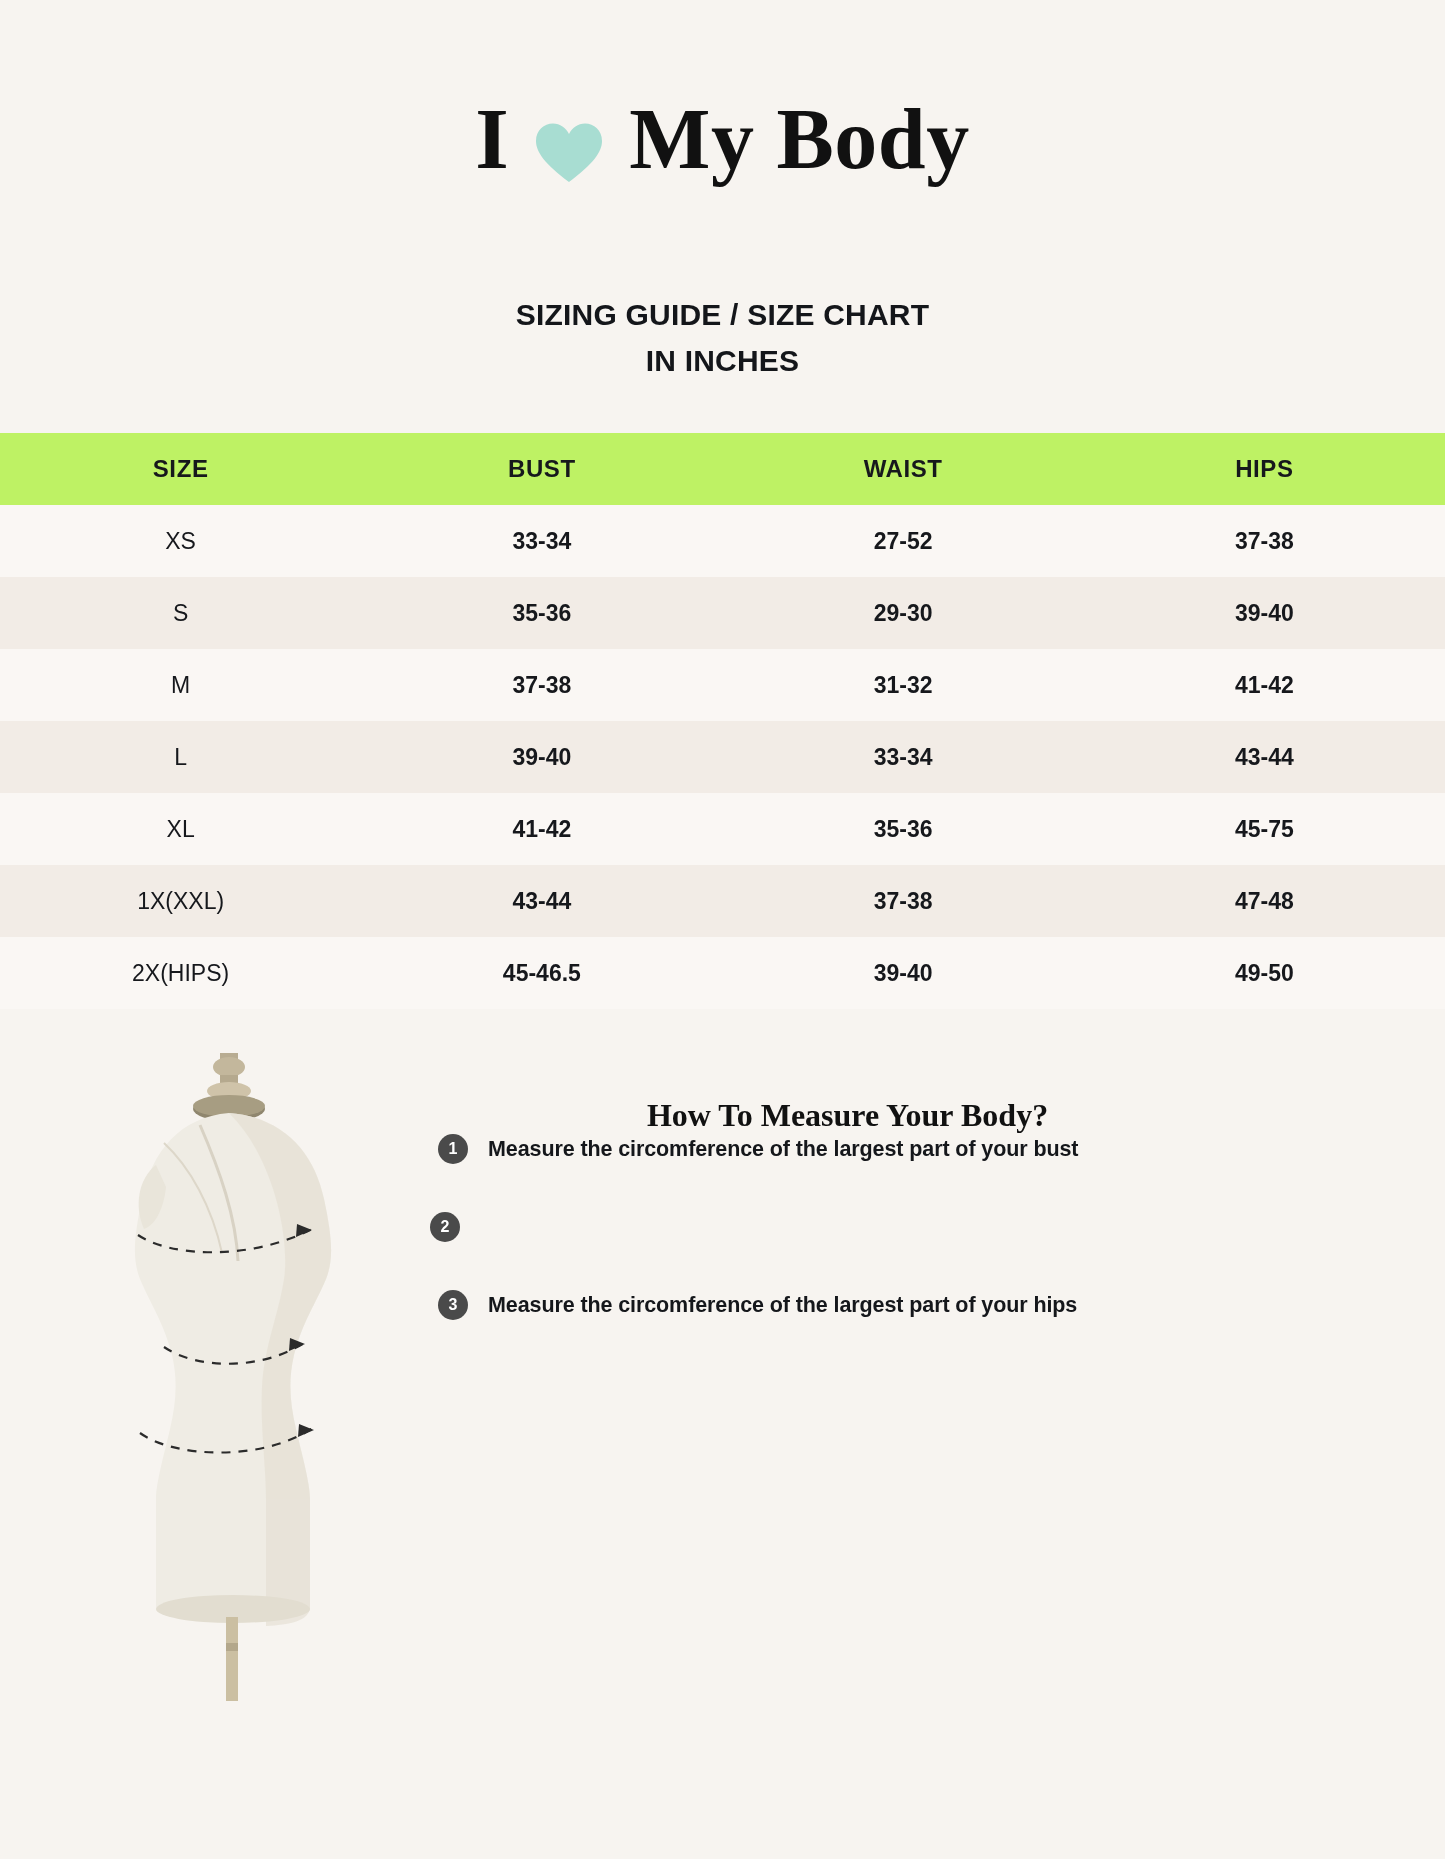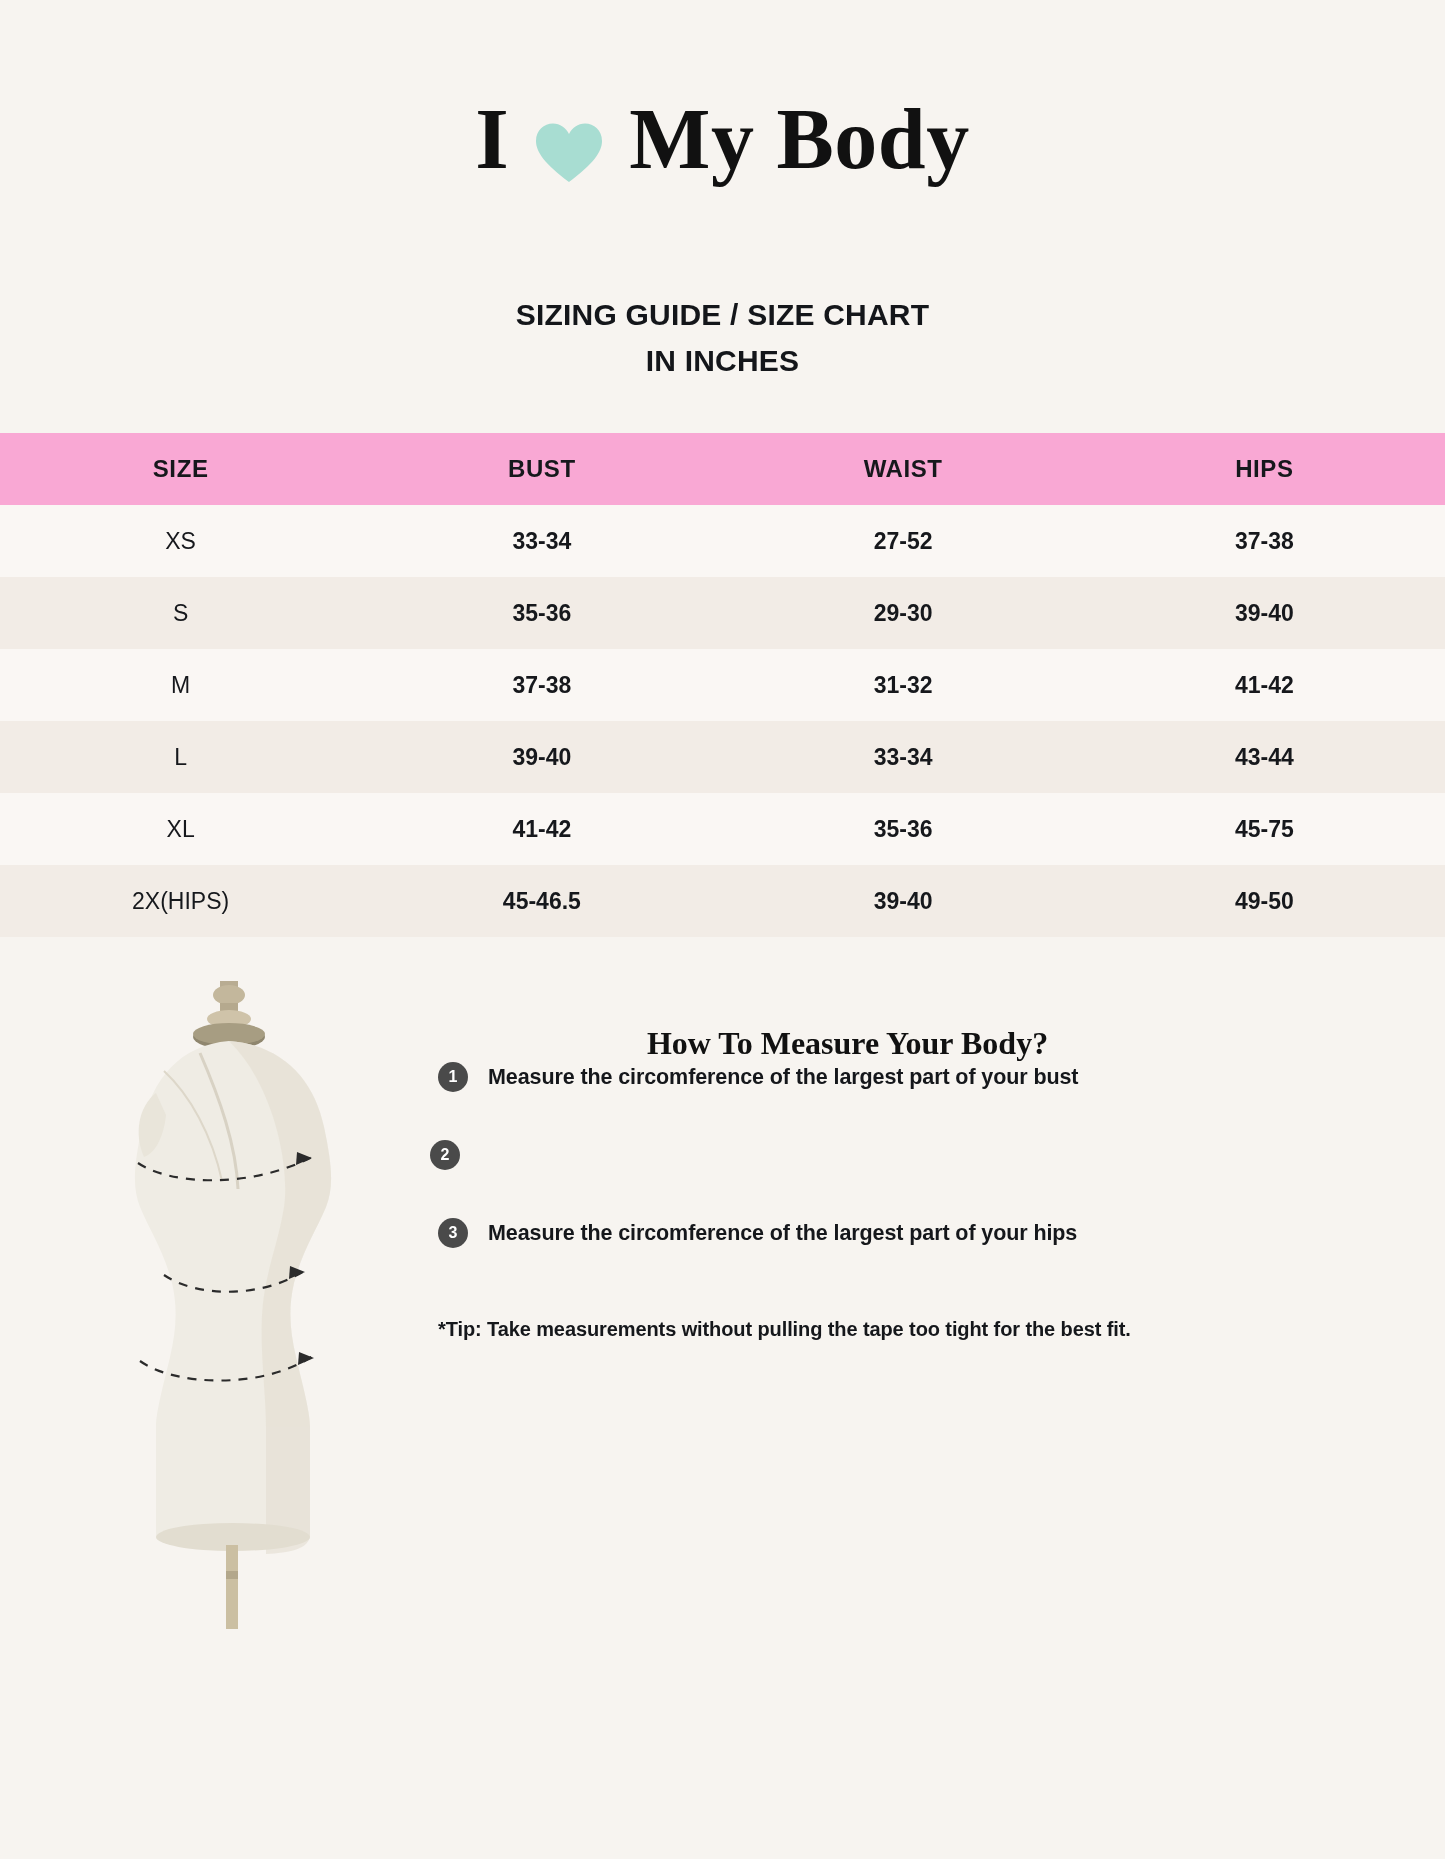--- a/index.html
+++ b/index.html
@@ -76,21 +76,21 @@
     font-size: 24px;
     letter-spacing: 0.6px;
   }
   .size-table td.size-col {
     font-weight: normal;
   }
   .size-table td.meas {
     font-weight: bold;
   }
   .size-table thead tr {
-    background: #f9a8d4;
+    background: #bef264;
     margin-left: 39px;
   }
   .size-table tbody tr:nth-child(odd) {
     background: #faf7f4;
   }
   .size-table tbody tr:nth-child(even) {
     background: #f2ece6;
   }
 
   
@@ -211,20 +211,26 @@
       <td class="size-col">L</td>
       <td class="meas">39-40</td>
       <td class="meas">33-34</td>
       <td class="meas">43-44</td>
     </tr>
     <tr>
       <td class="size-col">XL</td>
       <td class="meas">41-42</td>
       <td class="meas">35-36</td>
       <td class="meas">45-75</td>
+    </tr>
+    <tr>
+      <td class="size-col">1X(XXL)</td>
+      <td class="meas">43-44</td>
+      <td class="meas">37-38</td>
+      <td class="meas">47-48</td>
     </tr>
     <tr>
       <td class="size-col">2X(HIPS)</td>
       <td class="meas">45-46.5</td>
       <td class="meas">39-40</td>
       <td class="meas">49-50</td>
     </tr>
   </tbody>
 </table>
 
@@ -300,15 +306,14 @@
 
     <div class="step-row r2">
       <span class="step-badge">2</span>
     </div>
 
     <div class="step-row r3">
       <span class="step-badge">3</span>
       <span class="step-text">Measure the circomference of the largest part of your hips</span>
     </div>
 
-    <div class="tip">*Tip: Take measurements without pulling the tape too tight for the best fit.</div>
   </div>
 </div>
 
 </body></html>

